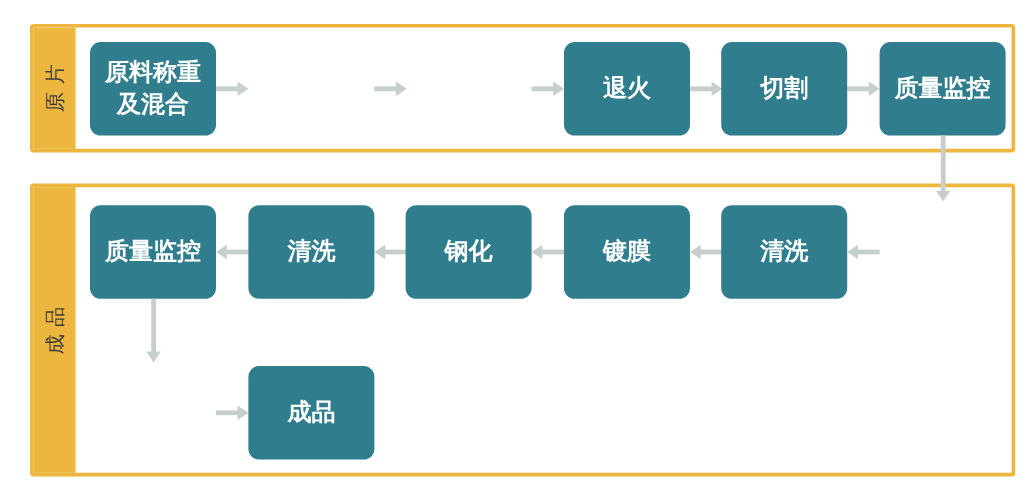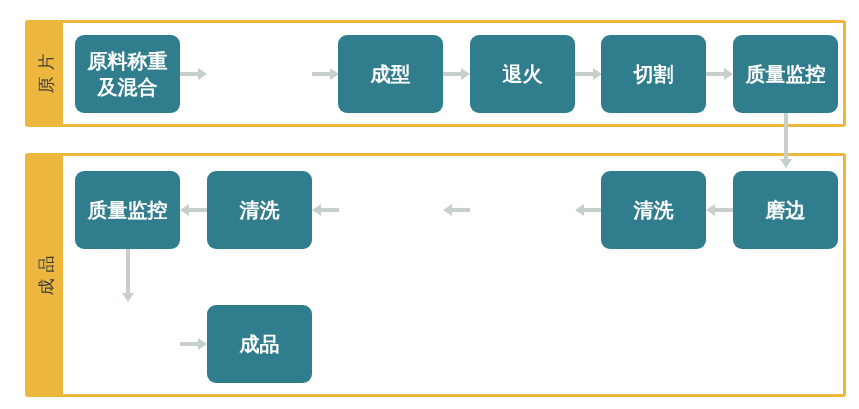--- a/index.html
+++ b/index.html
@@ -65,29 +65,29 @@
     </div>
   </div>
 
   <div class="section s2">
     <div class="sidebar">
       <div class="side-label">成品</div>
     </div>
   </div>
 
   <div class="pbox c0 r1">原料称重及混合</div>
-  <div class="pbox c2 r1">成型</div>
   <div class="pbox c4 r1">切割</div>
   <div class="pbox c3 r1">退火</div>
   <div class="pbox c5 r1">质量监控</div>
 
   <div class="pbox c0 r2">质量监控</div>
   <div class="pbox c1 r2">清洗</div>
+  <div class="pbox c2 r2">钢化</div>
+  <div class="pbox c3 r2">镀膜</div>
   <div class="pbox c4 r2">清洗</div>
-  <div class="pbox c5 r2">磨边</div>
 
   <div class="pbox c1 r3">成品</div>
 
   <div class="arrow-h right g0 ar1">
       <span class="shaft"></span>
       <span class="head"></span>
     </div>
   <div class="arrow-h right g1 ar1">
       <span class="shaft"></span>
       <span class="head"></span>

